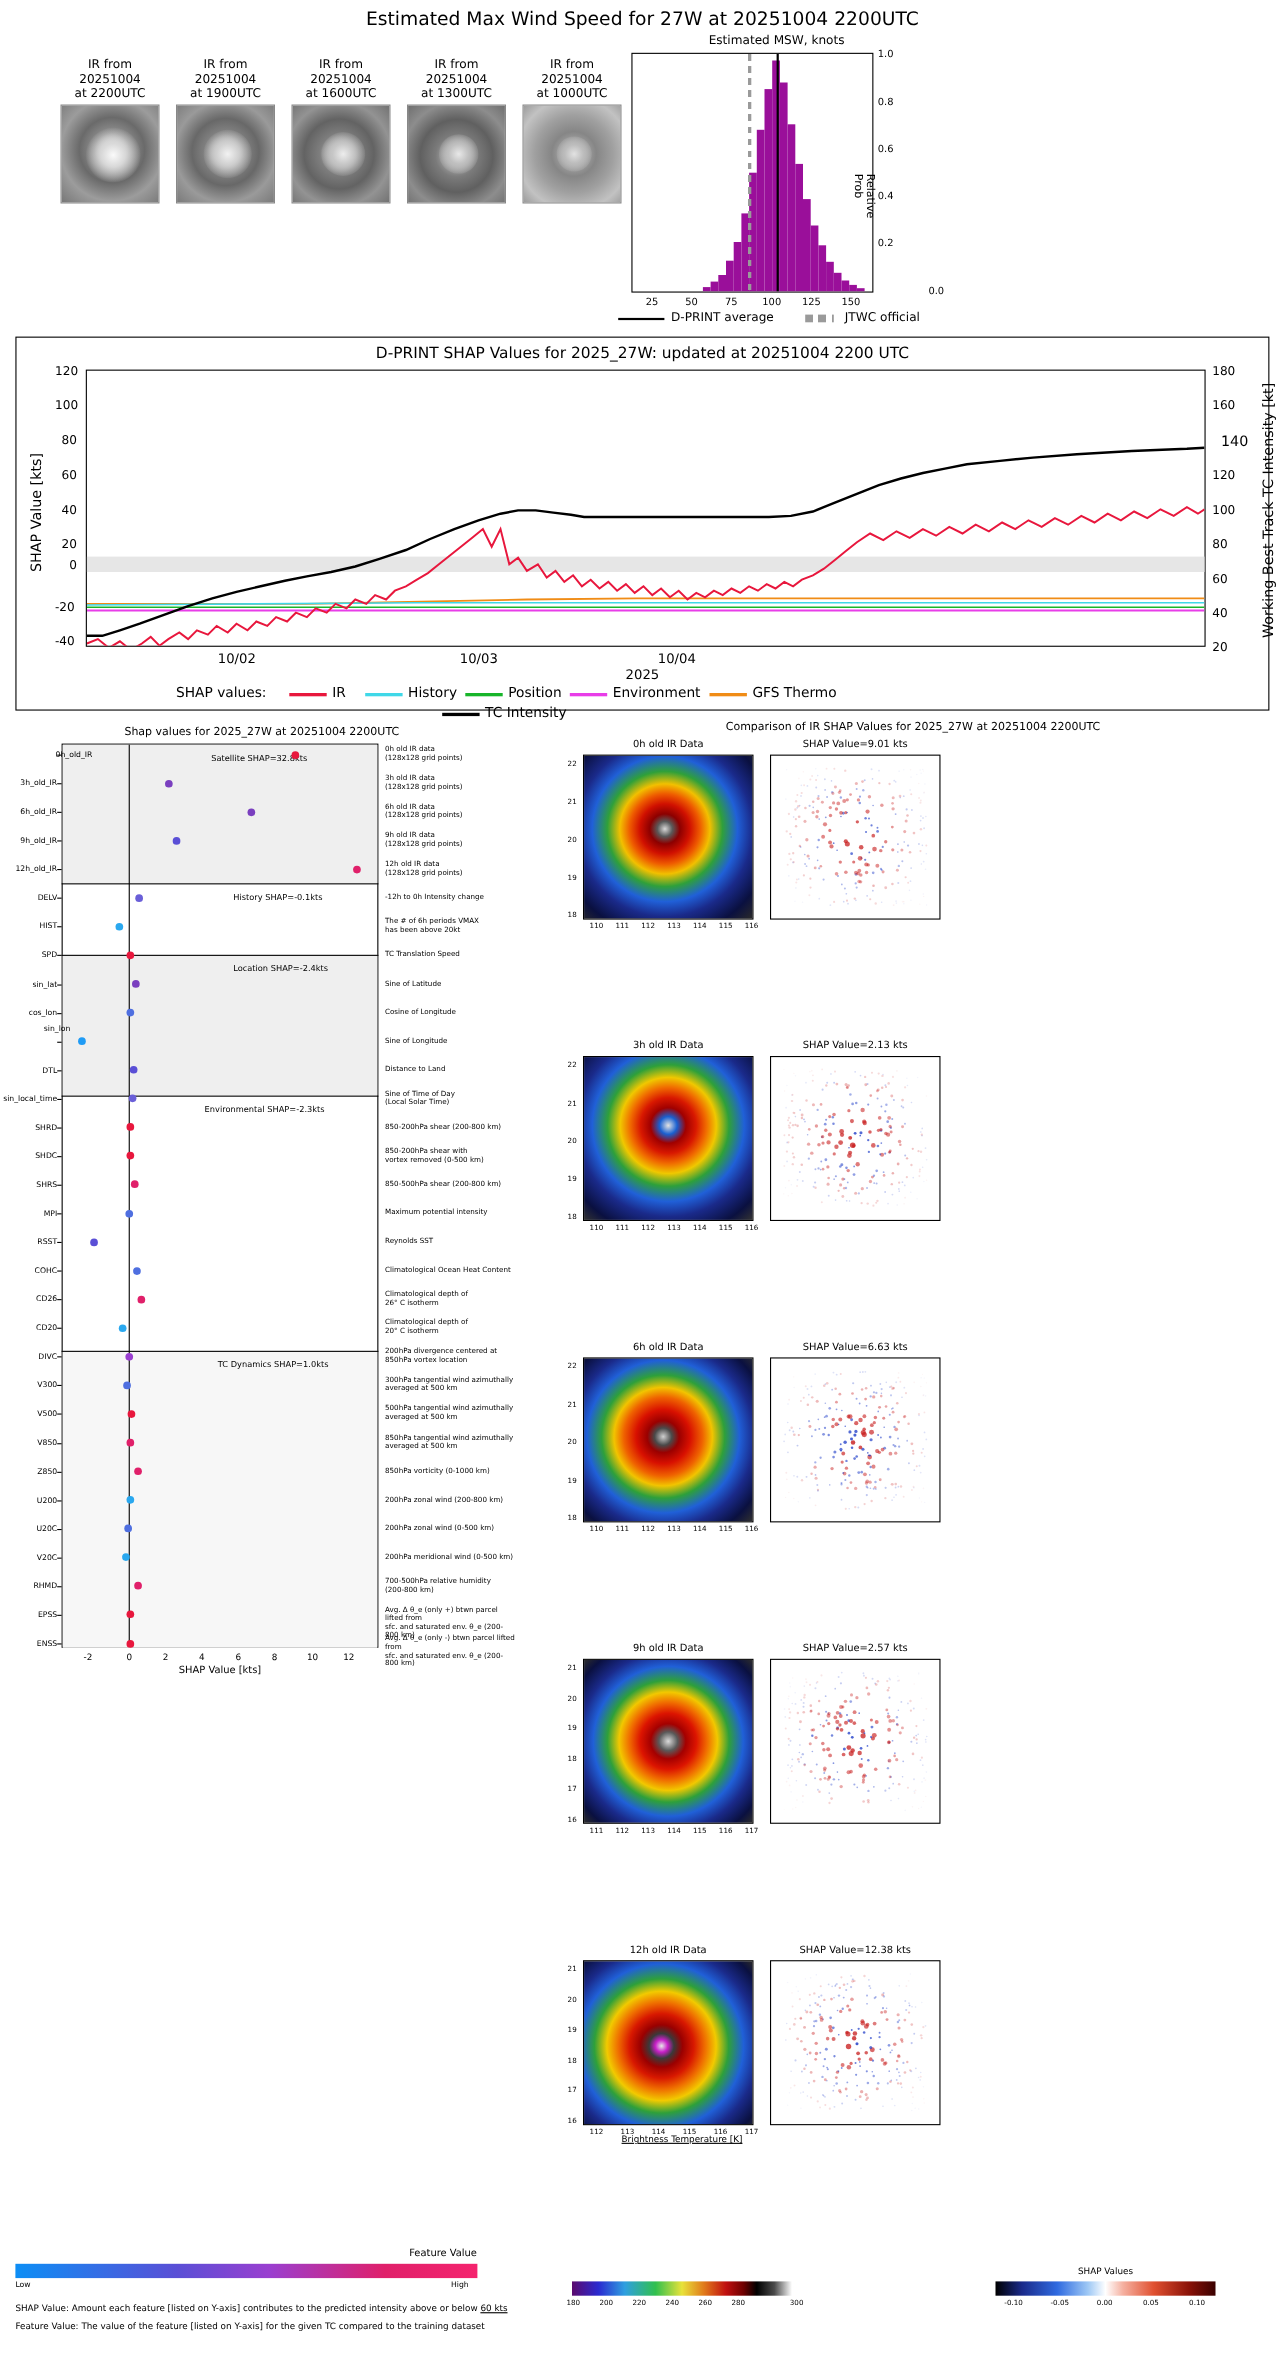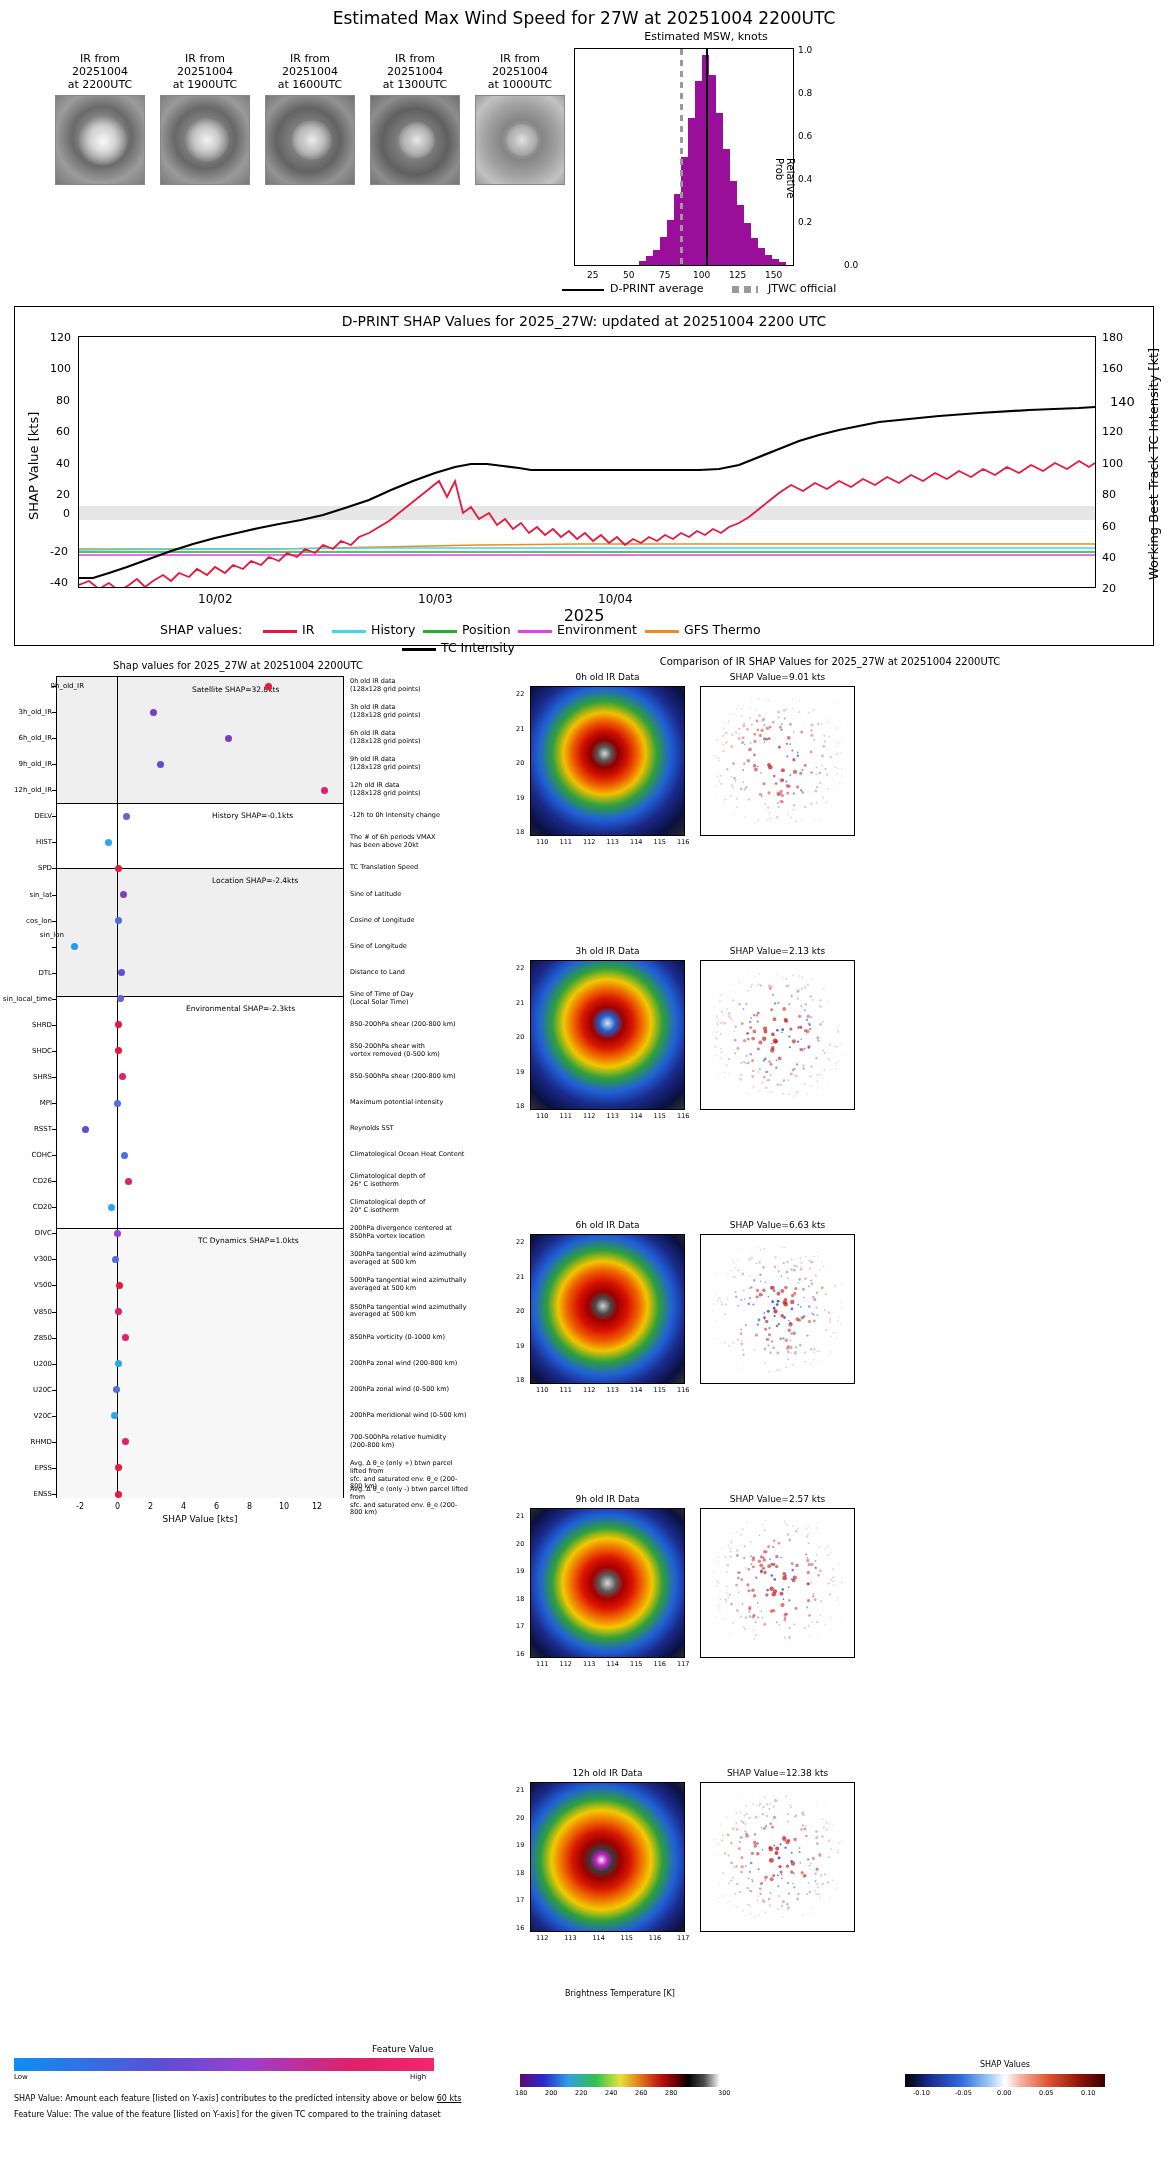--- a/index.html
+++ b/index.html
@@ -169,21 +169,21 @@
 <div class="abs" style="left:1102px;top:520px;font-size:11px;">60</div>
 <div class="abs" style="left:1102px;top:551px;font-size:11px;">40</div>
 <div class="abs" style="left:1102px;top:582px;font-size:11px;">20</div>
 
 <div class="abs" style="left:26px;top:520px;transform:rotate(-90deg);transform-origin:left top;font-size:13px;white-space:nowrap;">SHAP Value [kts]</div>
 <div class="abs" style="left:1146px;top:580px;transform:rotate(-90deg);transform-origin:left top;font-size:13px;white-space:nowrap;">Working Best Track TC Intensity [kt]</div>
 
 <div class="abs" style="left:198px;top:592px;font-size:12px;">10/02</div>
 <div class="abs" style="left:418px;top:592px;font-size:12px;">10/03</div>
 <div class="abs" style="left:598px;top:592px;font-size:12px;">10/04</div>
-<div class="abs ctr" style="left:14px;top:606px;width:1140px;font-size:16px;">2025</div>
+<div class="abs ctr" style="left:14px;top:606px;width:1140px;font-size:12px;">2025</div>
 
 <div class="abs" style="left:14px;top:622px;width:1140px;height:28px;font-size:12.5px;">
   <span class="abs" style="left:146px;top:0px;">SHAP values:</span>
   <span class="abs" style="left:249px;top:8px;width:34px;height:3px;background:#e8173d;"></span>
   <span class="abs" style="left:288px;top:0px;text-align:right;">IR</span>
   <span class="abs" style="left:318px;top:8px;width:34px;height:3px;background:#3fd8e8;"></span>
   <span class="abs" style="left:357px;top:0px;">History</span>
   <span class="abs" style="left:409px;top:8px;width:34px;height:3px;background:#18b52a;"></span>
   <span class="abs" style="left:448px;top:0px;">Position</span>
   <span class="abs" style="left:504px;top:8px;width:34px;height:3px;background:#e83de8;"></span>
@@ -1750,21 +1750,21 @@
         <circle cx="62.3" cy="117.6" r="1.45" fill="rgba(200,30,30,0.35)"></circle>
         <circle cx="69.9" cy="66.1" r="2.29" fill="rgba(200,30,30,0.74)"></circle>
         <circle cx="66.0" cy="33.0" r="0.88" fill="rgba(30,60,200,0.39)"></circle>
         <circle cx="116.2" cy="100.9" r="0.83" fill="rgba(30,60,200,0.32)"></circle>
         <circle cx="139.2" cy="128.8" r="0.62" fill="rgba(200,30,30,0.05)"></circle>
         <circle cx="116.0" cy="85.8" r="1.29" fill="rgba(200,30,30,0.40)"></circle>
         <circle cx="69.0" cy="122.5" r="0.92" fill="rgba(30,60,200,0.31)"></circle>
       </svg></div>
   </div>
 
-<div class="abs ctr" style="left:520px;top:1989px;width:200px;font-size:8px;">Brightness Temperature [K]</div>
+<div class="abs ctr" style="left:520px;top:1940px;width:200px;font-size:8px;text-decoration:underline;">Brightness Temperature [K]</div>
 <div class="cbar" style="left:520px;top:2074px;width:200px;background:linear-gradient(90deg,#5b0a6e 0%,#2a2ad0 12%,#2f9fe0 24%,#31c04e 38%,#e8e23a 50%,#e07a1a 60%,#c01010 70%,#6e0000 78%,#000000 84%,#4a4a4a 92%,#ffffff 100%);"></div>
 <div class="abs xsm" style="left:515px;top:2089px;font-size:6.5px;">180</div>
 <div class="abs xsm" style="left:545px;top:2089px;font-size:6.5px;">200</div>
 <div class="abs xsm" style="left:575px;top:2089px;font-size:6.5px;">220</div>
 <div class="abs xsm" style="left:605px;top:2089px;font-size:6.5px;">240</div>
 <div class="abs xsm" style="left:635px;top:2089px;font-size:6.5px;">260</div>
 <div class="abs xsm" style="left:665px;top:2089px;font-size:6.5px;">280</div>
 <div class="abs xsm" style="left:695px;top:2089px;font-size:6.5px;margin-left:23px;">300</div>
 
 <div class="abs ctr" style="left:905px;top:2060px;width:200px;font-size:8px;">SHAP Values</div>

